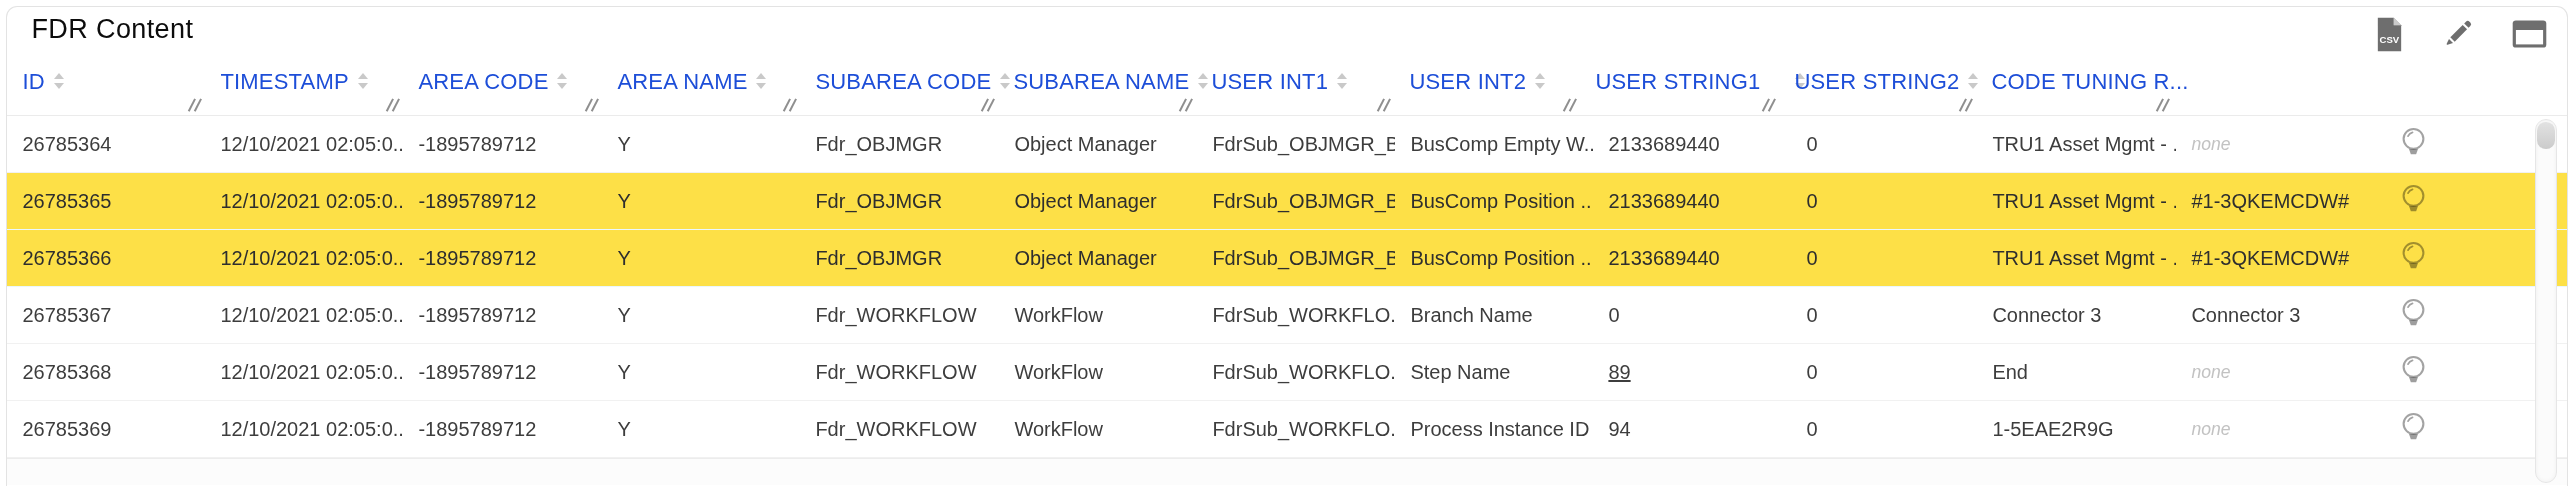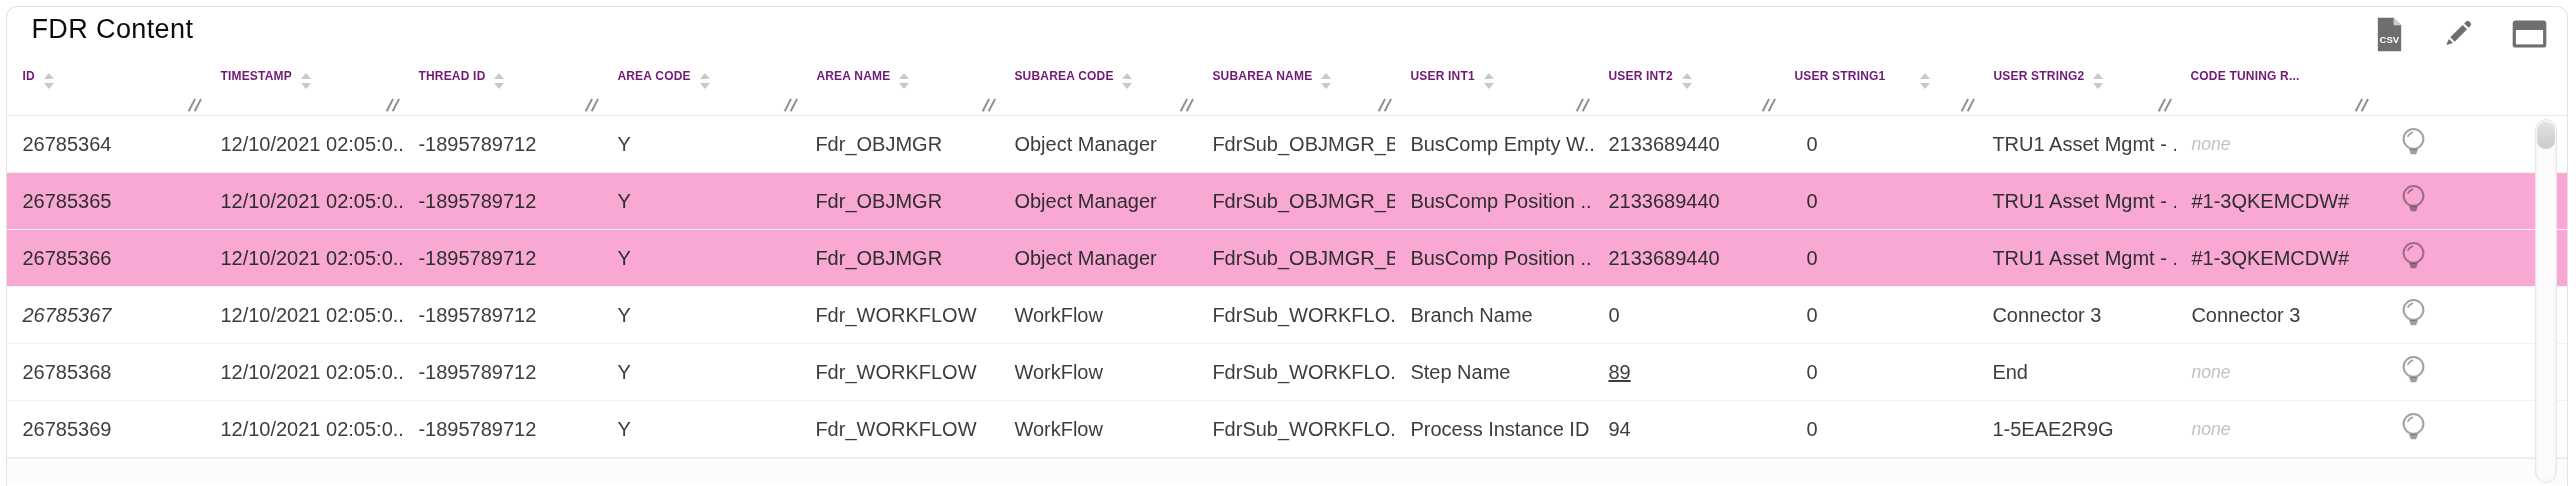--- a/index.html
+++ b/index.html
@@ -11,36 +11,36 @@
   .panel-top{position:relative;height:46px;}
   .page-title{position:absolute;left:24px;top:6.4px;margin:0;font-size:27px;
               font-weight:400;color:#0c0c0c;letter-spacing:0.4px;}
   .toolbar{position:absolute;right:19px;top:9.6px;display:flex;gap:36px;align-items:center;}
   .toolbar .tbtn{display:inline-flex;cursor:pointer;}
 
   
   .grid-header{position:relative;height:62px;display:flex;border-bottom:1.6px solid #ebebeb;}
   .hcell{position:relative;box-sizing:border-box;padding:16px 3.2px 0 15px;
          display:flex;align-items:flex-start;flex:0 0 auto;}
-  .hlabel{font-size:12px;font-weight:700;color:#701a75;white-space:nowrap;letter-spacing:0.2px;}
+  .hlabel{font-size:22px;font-weight:400;color:#1d4ed8;white-space:nowrap;letter-spacing:0.2px;}
   .arrows{display:inline-flex;flex-direction:column;gap:3.2px;margin-left:8.8px;margin-top:4px;cursor:pointer;}
   .tri{width:0;height:0;border-left:5.6px solid transparent;border-right:5.6px solid transparent;}
   .tri.up{border-bottom:6.4px solid #c9c9c9;}
   .tri.down{border-top:6.4px solid #c9c9c9;}
   .tri.down.active{border-top-color:#1a1a1a;}
   .handle{position:absolute;right:2.4px;bottom:4px;width:16px;height:13.6px;cursor:col-resize;}
   .handle::before,.handle::after{content:"";position:absolute;top:0;width:1.6px;height:13.6px;
          background:#8f8f8f;transform:rotate(27deg);}
   .handle::before{left:4px;}
   .handle::after{left:9.6px;}
 
   
   .row{display:flex;height:56px;border-bottom:1.6px solid #f1f1f1;background:#fff;
        align-items:center;cursor:pointer;}
-  .row.selected{background:#f9a8d4;border-bottom-color:#eaf7fd;}
+  .row.selected{background:#fde047;border-bottom-color:#eaf7fd;}
   .cell{box-sizing:border-box;padding:0 6.4px 0 15px;font-size:20px;color:#3d3d3d;
         white-space:nowrap;overflow:hidden;flex:0 0 auto;}
   .row.selected .cell{color:#2e2e2e;}
   .cell.muted{font-style:italic;color:#c2c2c2;font-size:17.6px;}
   .cell.bulb-cell{display:flex;align-items:center;padding-left:25.5px;}
   .bulb{cursor:pointer;display:inline-flex;}
 
   .partial-row{height:25.5px;background:#fcfcfc;border-top:1.6px solid #ececec;}
 
   
@@ -92,28 +92,20 @@
       </div>
       <div class="hcell" style="width: 198px;">
         <span class="hlabel">TIMESTAMP</span>
         <span class="arrows">
           <span class="tri up"></span>
           <span class="tri down"></span>
         </span>
         <span class="handle"></span>
       </div>
       <div class="hcell" style="width: 199px;">
-        <span class="hlabel">THREAD ID</span>
-        <span class="arrows">
-          <span class="tri up"></span>
-          <span class="tri down"></span>
-        </span>
-        <span class="handle"></span>
-      </div>
-      <div class="hcell" style="width: 199px;">
         <span class="hlabel">AREA CODE</span>
         <span class="arrows">
           <span class="tri up"></span>
           <span class="tri down"></span>
         </span>
         <span class="handle"></span>
       </div>
       <div class="hcell" style="width: 198px;">
         <span class="hlabel">AREA NAME</span>
         <span class="arrows">
@@ -239,21 +231,21 @@
           <span class="bulb">
   <svg width="29" height="37" viewBox="0 0 36 46">
     <circle cx="18" cy="16" r="12.3" fill="none" stroke="rgba(0,0,0,0.36)" stroke-width="2.6"></circle>
     <path d="M11.2 12.6 a8.6 8.6 0 0 1 5.6 -4.6" fill="none" stroke="rgba(0,0,0,0.36)" stroke-width="2.2" stroke-linecap="round"></path>
     <path d="M12.4 28.6 h11.2 l-2.3 6.6 h-6.6 z" fill="rgba(0,0,0,0.38)"></path>
   </svg>
 </span>
         </div>
       </div>
       <div class="row">
-        <div class="cell" style="width: 198px; font-style: italic;">26785367</div>
+        <div class="cell" style="width: 198px;">26785367</div>
         <div class="cell" style="width: 198px;">12/10/2021 02:05:0...</div>
         <div class="cell" style="width: 199px;">-1895789712</div>
         <div class="cell" style="width: 198px;">Y</div>
         <div class="cell" style="width: 199px;">Fdr_WORKFLOW</div>
         <div class="cell" style="width: 198px;">WorkFlow</div>
         <div class="cell" style="width: 198px;">FdrSub_WORKFLO...</div>
         <div class="cell" style="width: 198px;">Branch Name</div>
         <div class="cell" style="width: 198px;">0</div>
         <div class="cell" style="width: 186px;">0</div>
         <div class="cell" style="width: 199px;">Connector 3</div>

